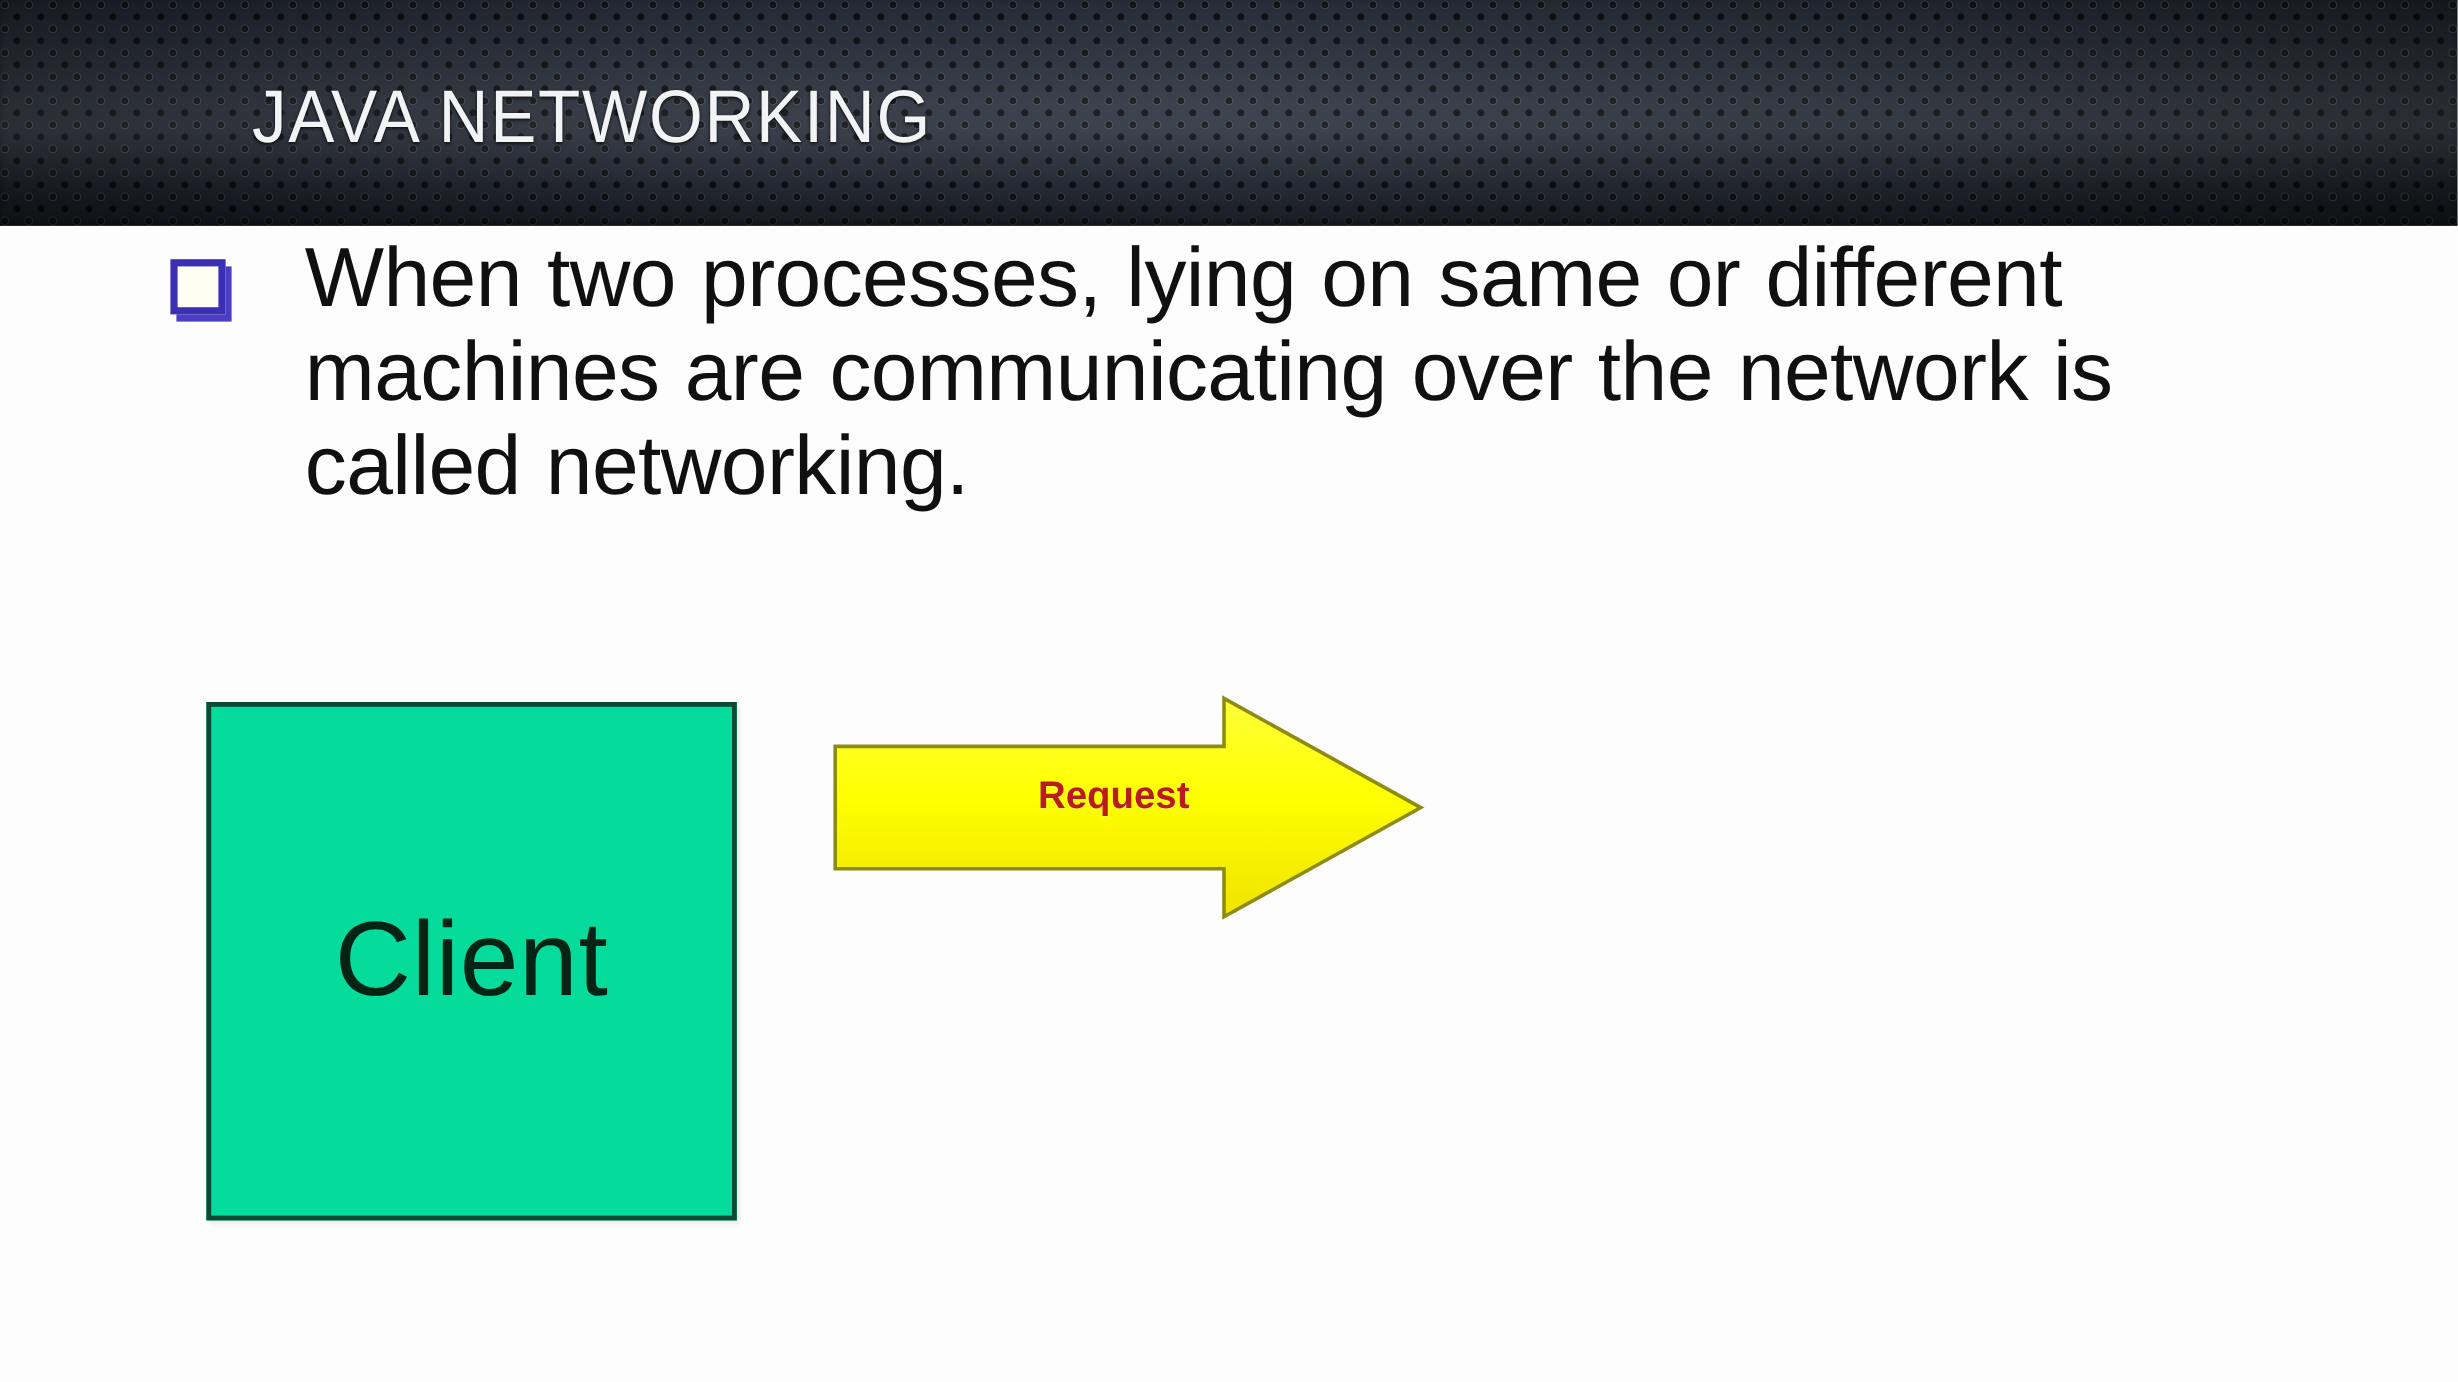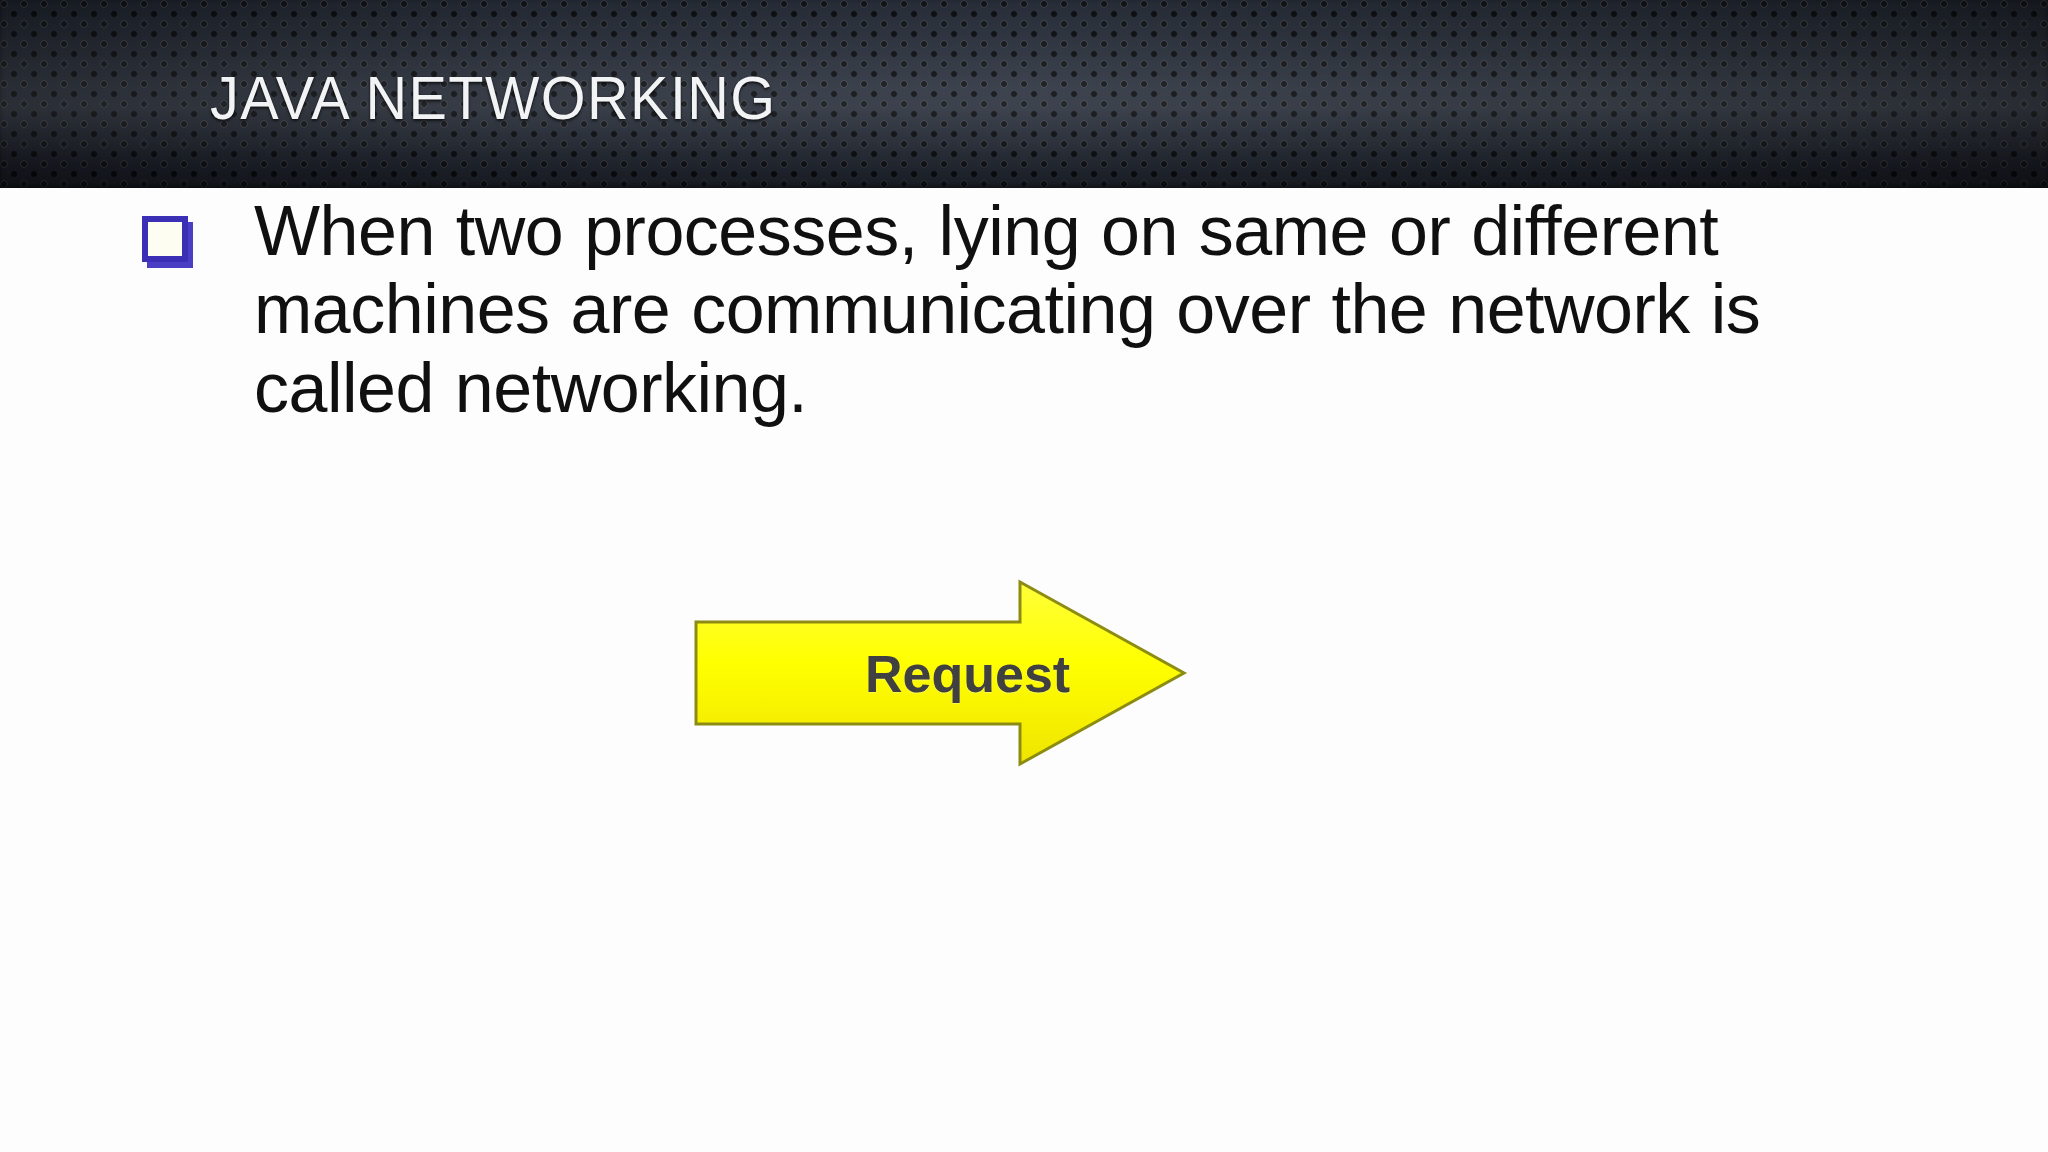--- a/index.html
+++ b/index.html
@@ -178,22 +178,22 @@
   .arrow-label {
     position: absolute;
     font-family: "Liberation Sans", sans-serif;
     font-weight: bold;
     white-space: nowrap;
   }
 
   #request-label {
     left: 175px;
     top: 66px;
-    font-size: 52px;
-    color: #404040;
+    font-size: 32px;
+    color: #b91c1c;
     text-shadow: 0 1px 1px rgba(255,255,255,0.35);
   }
 
   #response-label {
     left: 210px;
     top: 78px;
     font-size: 40px;
     color: #2a1c02;
     text-shadow: 0 1px 1px rgba(255,255,255,0.30);
   }
@@ -210,20 +210,23 @@
 
   <div id="body-block">
     <div class="bullet-row">
       <span id="bullet-square"></span>
       <div id="bullet-text">When two processes, lying on same or different machines are communicating over the network is called networking.</div>
     </div>
   </div>
 
   <div id="diagram">
 
+    <div id="client-box" class="node-box">
+      <div class="node-label">Client</div>
+    </div>
 
     <div id="request-arrow" class="arrow-wrap">
       <svg class="arrow-svg" viewBox="0 0 500 190" preserveAspectRatio="none">
         <defs>
           <linearGradient id="reqGrad" x1="0" y1="0" x2="0" y2="1">
             <stop offset="0%" stop-color="#ffff3a"></stop>
             <stop offset="45%" stop-color="#ffff00"></stop>
             <stop offset="100%" stop-color="#efe400"></stop>
           </linearGradient>
         </defs>

